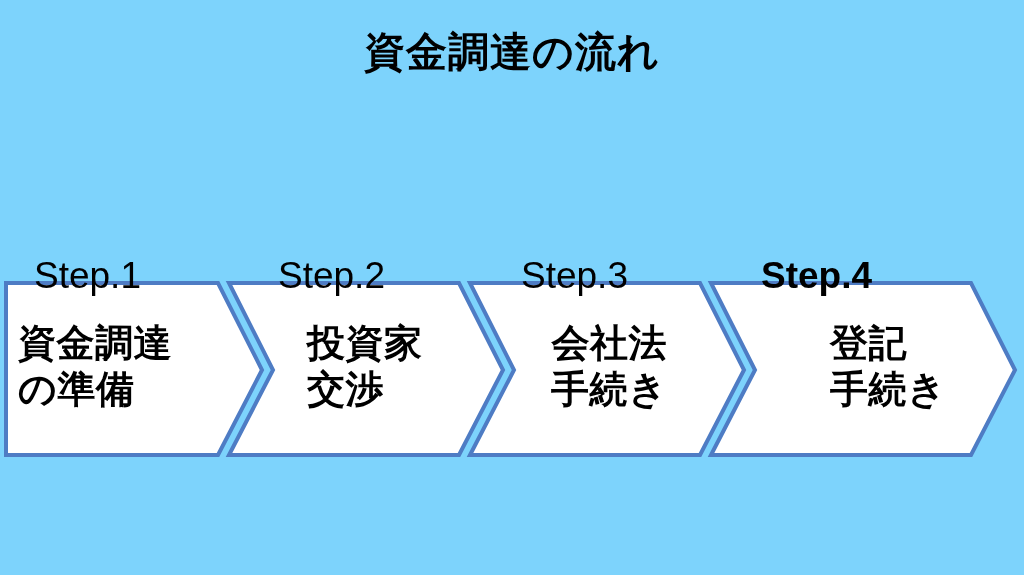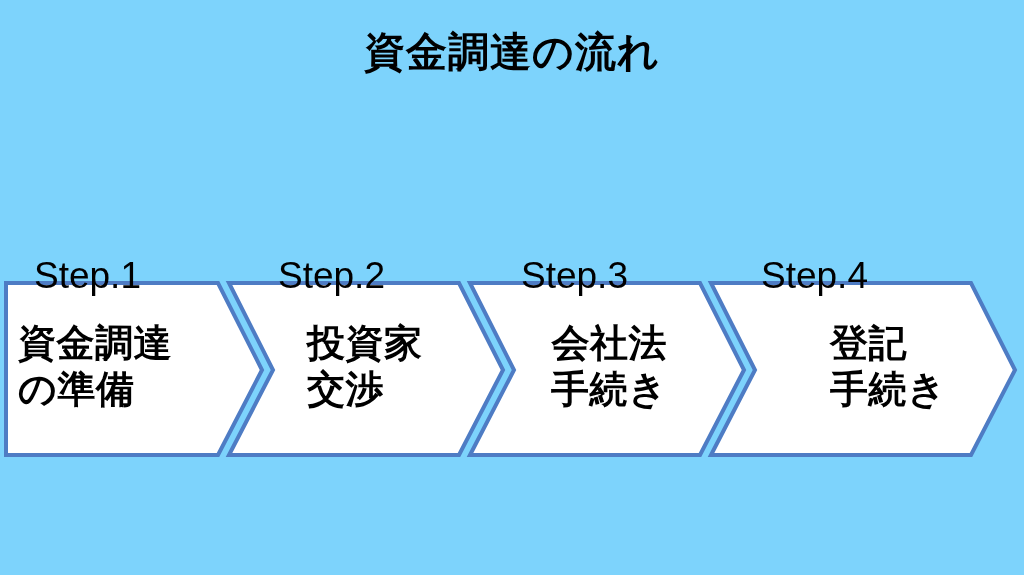--- a/index.html
+++ b/index.html
@@ -47,21 +47,21 @@
     font-size: 37px;
     font-weight: 500;
     color: #000000;
     white-space: nowrap;
     letter-spacing: 0px;
     margin-top: 33px;
   }
   .step-label.s0 { left: 34px; }
   .step-label.s1 { left: 278px; }
   .step-label.s2 { left: 521px; }
-  .step-label.s3 { left: 761px; }
+  .step-label.s3 { left: 761px; font-weight: bold; }
 
   .chev-svg {
     position: absolute;
     left: 0;
     top: 276px;
     width: 1024px;
     height: 186px;
   }
   .chev-shape {
     fill: #ffffff;

